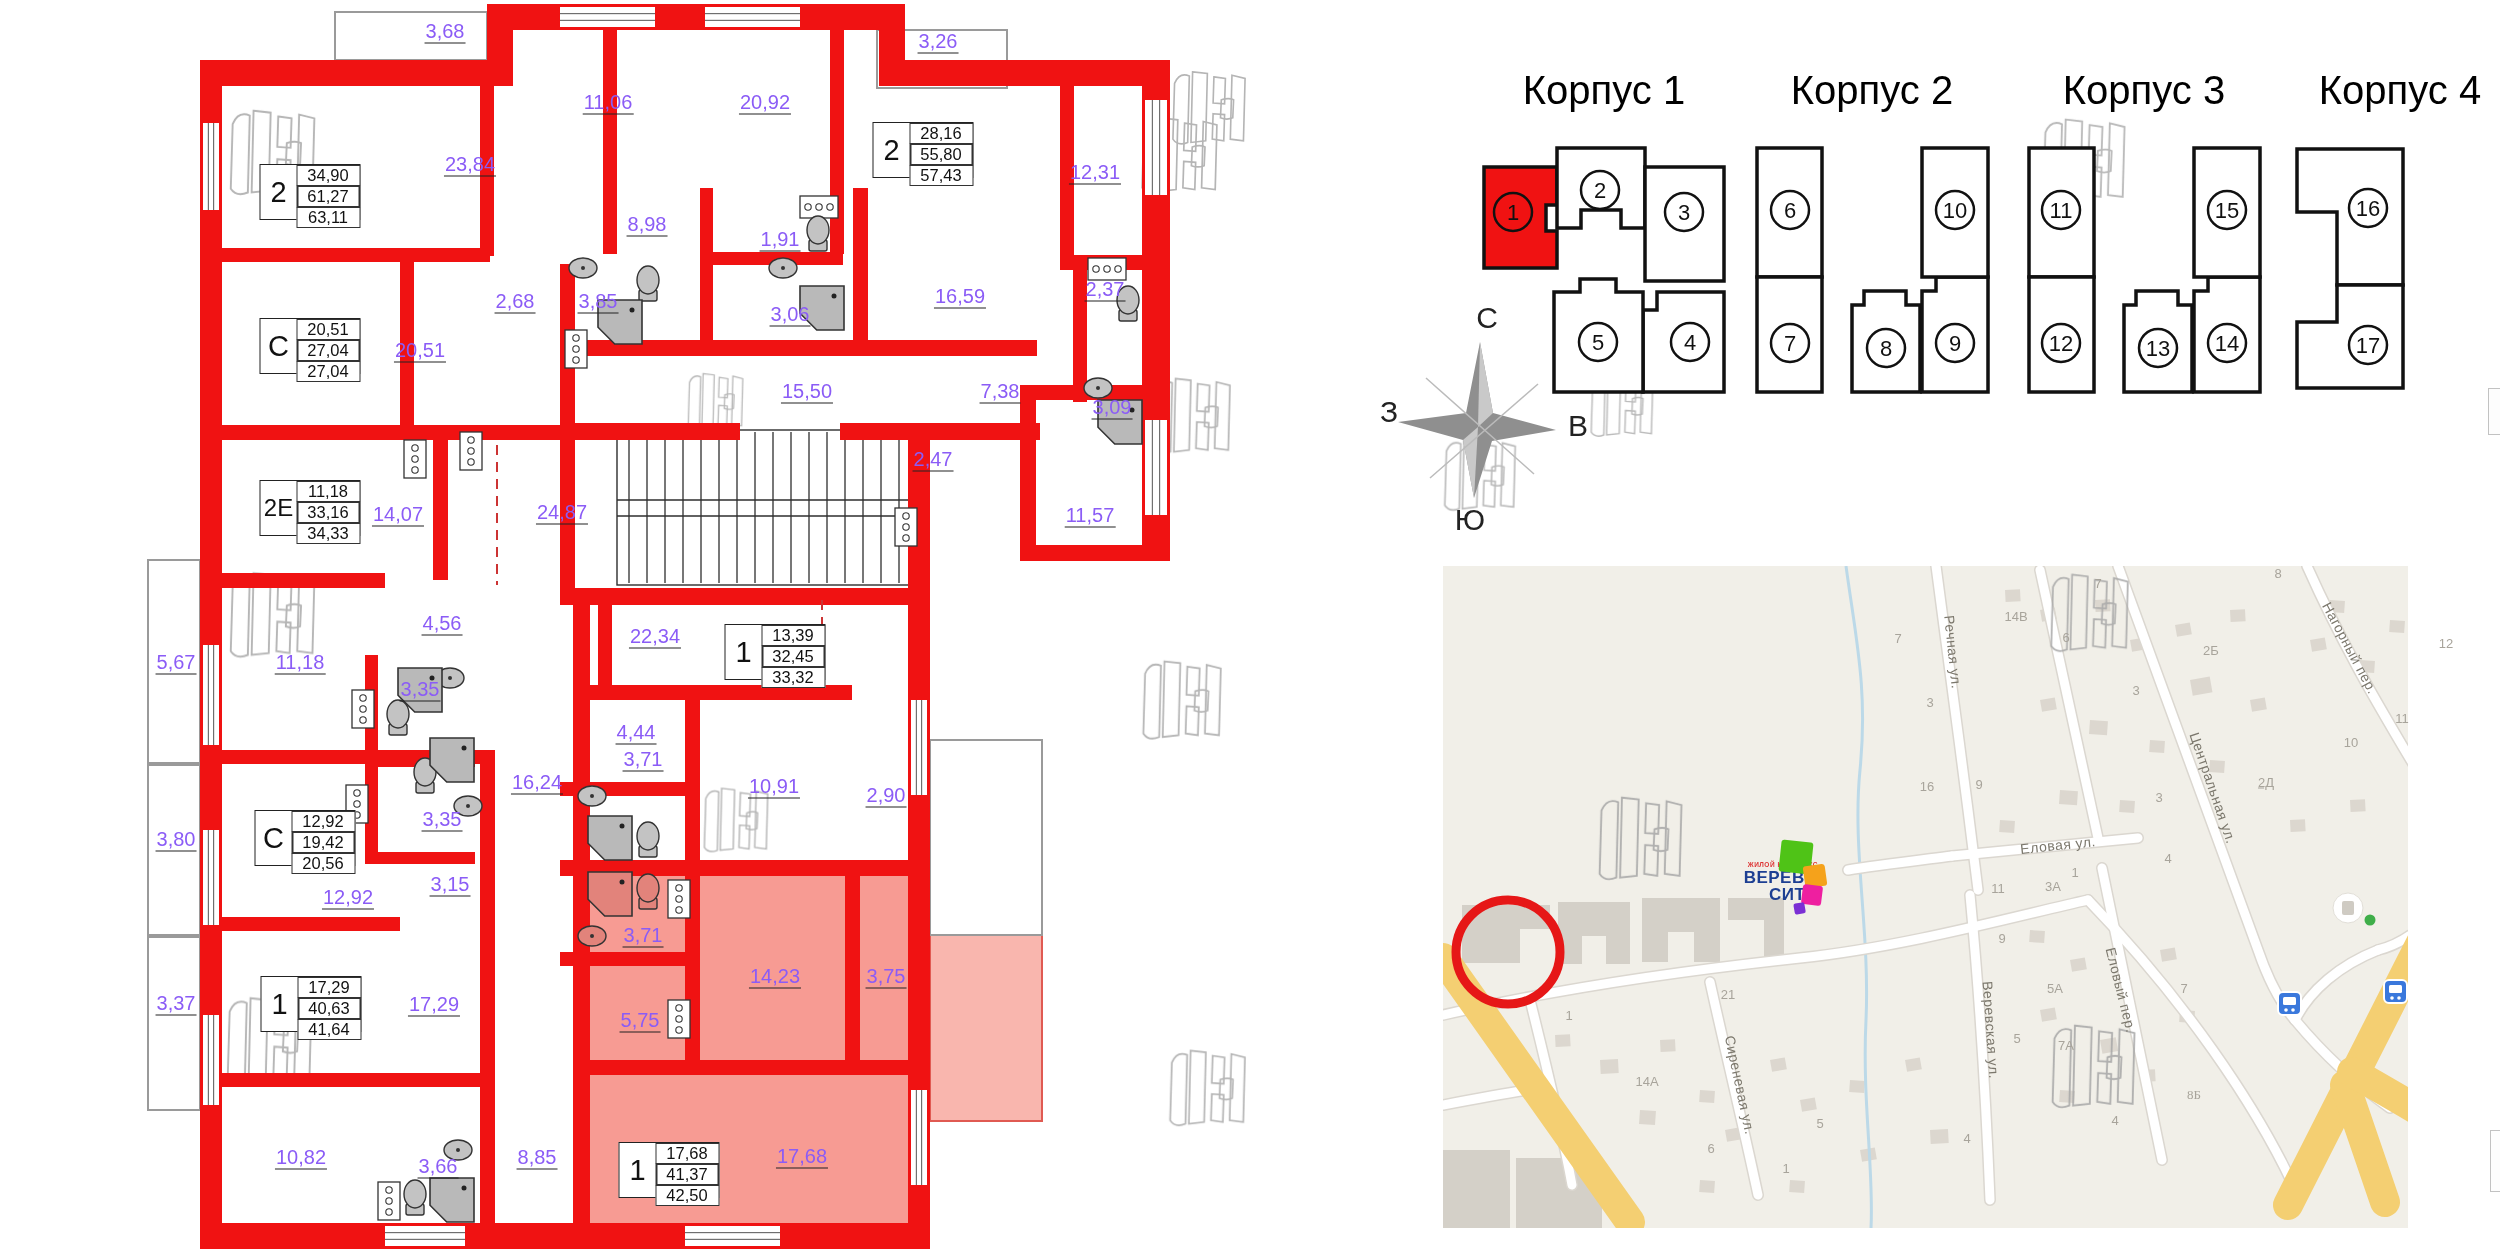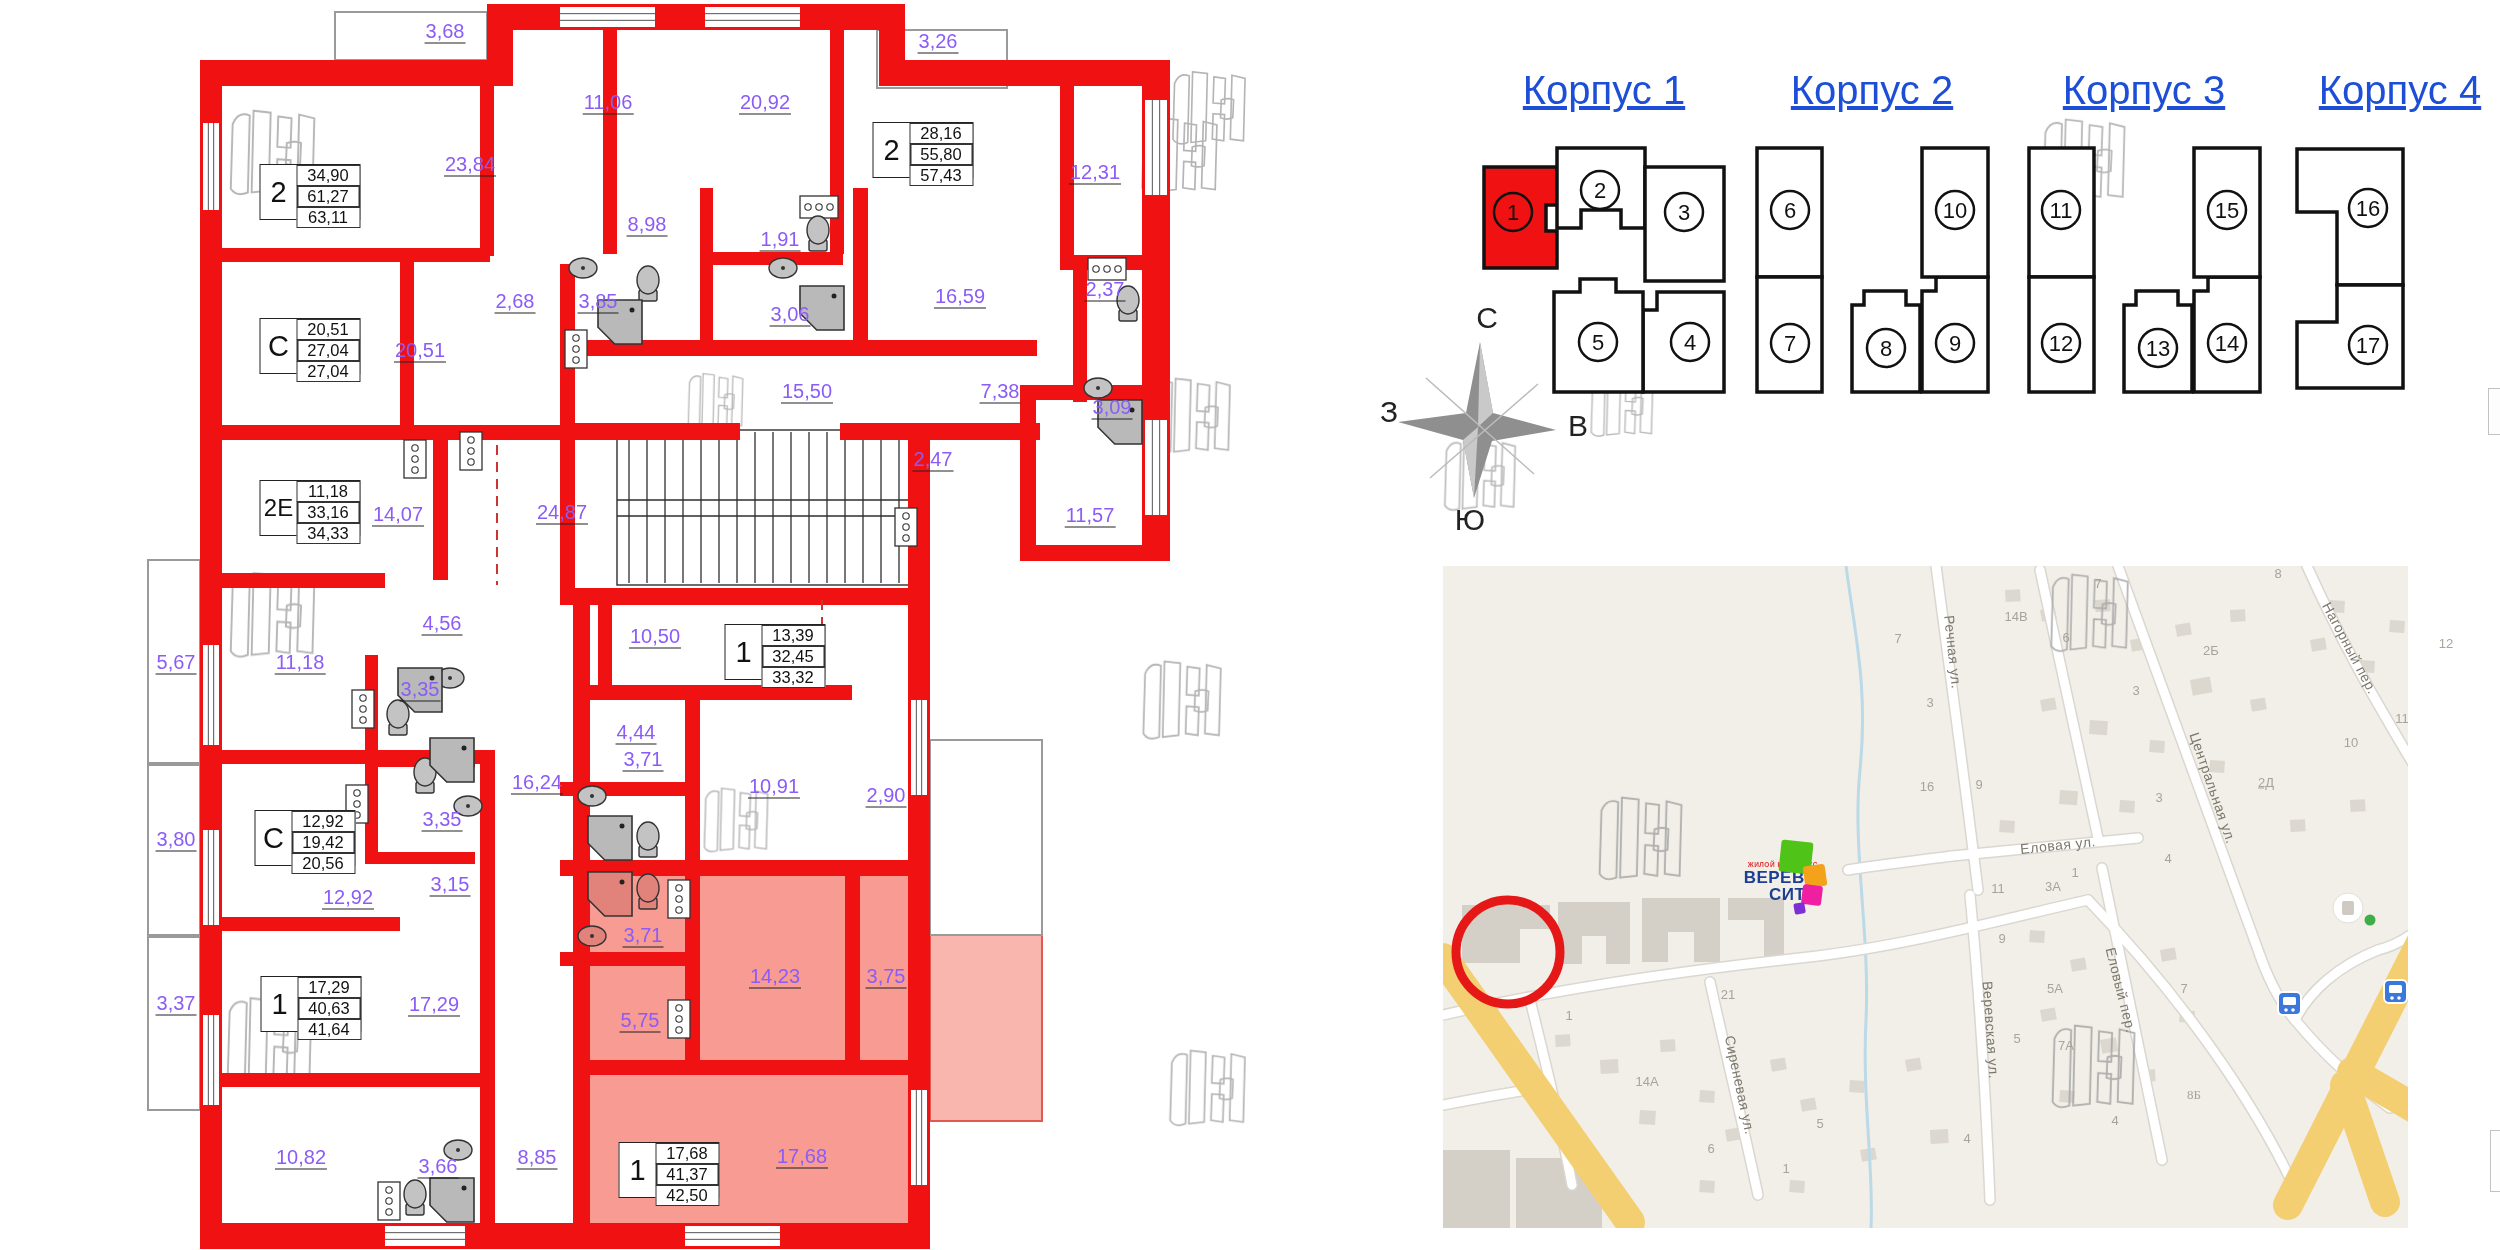--- a/index.html
+++ b/index.html
@@ -10,21 +10,21 @@
   .room-label{position:absolute;transform:translate(-50%,-50%);font-size:20px;color:#8b5cf6;
     border-bottom:1.4px solid #222;padding:0 1px 1px 1px;white-space:nowrap;line-height:1.05;}
   .stat-box{position:absolute;transform:translate(-50%,-50%);display:flex;background:#fff;
     border:1.6px solid #222;width:101px;height:56px;box-sizing:border-box;}
   .stat-type{width:36px;display:flex;align-items:center;justify-content:center;font-size:29px;color:#111;}
   .stat-type.small{font-size:24px;}
   .stat-vals{flex:1;display:flex;flex-direction:column;}
   .stat-vals div{flex:1;display:flex;align-items:center;justify-content:center;font-size:16.5px;color:#111;
     border:1px solid #333;margin:-0.5px;box-sizing:border-box;background:#fff;}
   .stat-vals div:nth-child(2){border-width:2px;z-index:2;}
-  .korpus-title{position:absolute;transform:translateX(-50%);font-size:40px;color:#1d4ed8;white-space:nowrap;top:68px;text-decoration:underline;}
+  .korpus-title{position:absolute;transform:translateX(-50%);font-size:40px;color:#000000;white-space:nowrap;top:68px;}
   .circle-num{font-size:22px;fill:#111;}
   .compass-letter{position:absolute;transform:translate(-50%,-50%);font-size:30px;color:#222;}
   .street-label{position:absolute;transform-origin:center;font-size:14px;color:#7b776c;white-space:nowrap;letter-spacing:.5px;}
   .house-num{position:absolute;transform:translate(-50%,-50%);font-size:13px;color:#a8a49b;}
   .logo{position:absolute;left:1722px;top:862px;width:96px;text-align:right;line-height:1;}
   .logo .l1{font-size:6.5px;color:#d33;letter-spacing:.5px;font-weight:bold;}
   .logo .l2,.logo .l3{font-size:17px;font-weight:bold;color:#1d3f92;letter-spacing:.5px;}
   .edge-box{position:absolute;background:#fdfdfd;border:1px solid #c2c2c2;}
 </style>
 </head>
@@ -315,21 +315,21 @@
       <div class="room-label" style="left: 528px; top: 513px; margin-left: 34px;">24,87</div>
       <div class="room-label" style="left: 442px; top: 624px;">4,56</div>
       <div class="room-label" style="left: 176px; top: 663px;">5,67</div>
       <div class="room-label" style="left: 300px; top: 663px;">11,18</div>
       <div class="room-label" style="left: 420px; top: 690px;">3,35</div>
       <div class="room-label" style="left: 537px; top: 783px;">16,24</div>
       <div class="room-label" style="left: 442px; top: 820px;">3,35</div>
       <div class="room-label" style="left: 176px; top: 840px;">3,80</div>
       <div class="room-label" style="left: 348px; top: 898px;">12,92</div>
       <div class="room-label" style="left: 450px; top: 885px;">3,15</div>
-      <div class="room-label" style="left: 655px; top: 637px;">10,50</div>
+      <div class="room-label" style="left: 655px; top: 637px;">22,34</div>
       <div class="room-label" style="left: 636px; top: 733px;">4,44</div>
       <div class="room-label" style="left: 774px; top: 787px;">10,91</div>
       <div class="room-label" style="left: 886px; top: 796px;">2,90</div>
       <div class="room-label" style="left: 643px; top: 760px;">3,71</div>
       <div class="room-label" style="left: 643px; top: 936px;">3,71</div>
       <div class="room-label" style="left: 775px; top: 977px;">14,23</div>
       <div class="room-label" style="left: 886px; top: 977px;">3,75</div>
       <div class="room-label" style="left: 640px; top: 1021px;">5,75</div>
       <div class="room-label" style="left: 802px; top: 1157px;">17,68</div>
       <div class="room-label" style="left: 176px; top: 1004px;">3,37</div>

